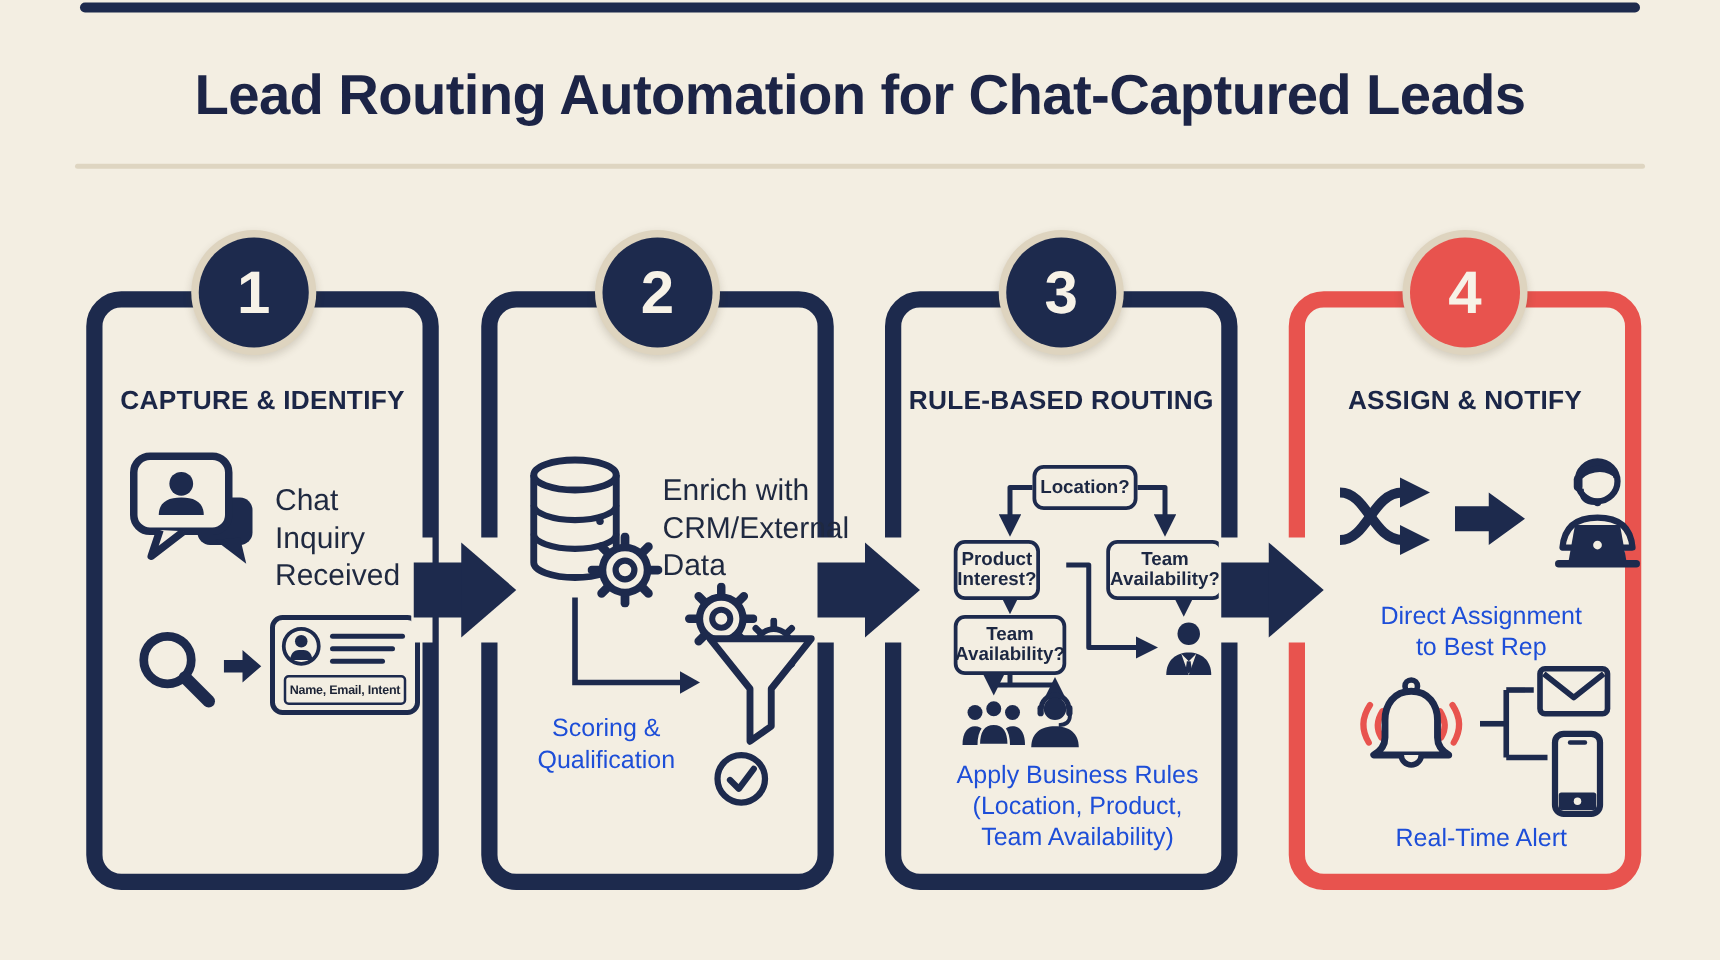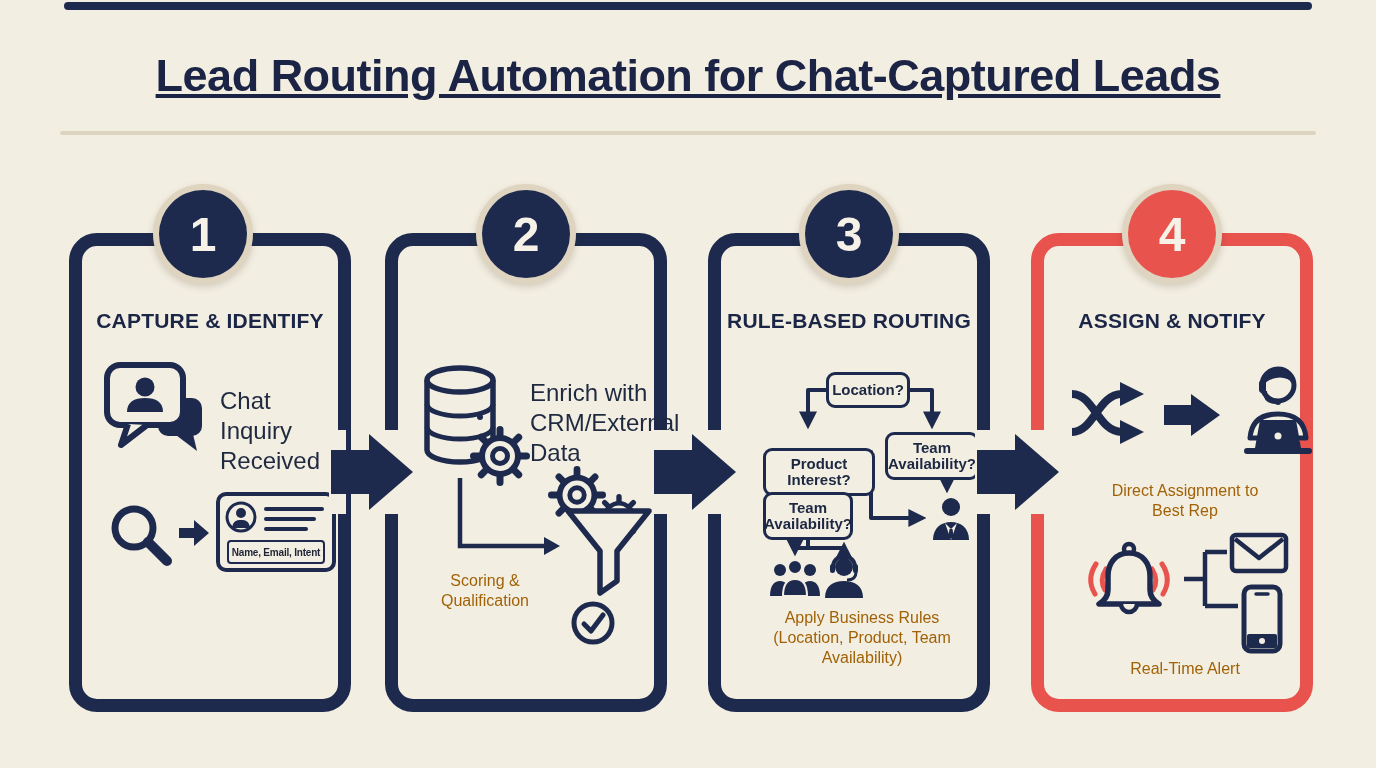--- a/index.html
+++ b/index.html
@@ -8,21 +8,21 @@
     background:#f3eee2;
     font-family:"Liberation Sans","DejaVu Sans",sans-serif;
     color:#1f2940;
   }
   .abs{position:absolute;}
   
   #top-bar{left:64px;top:2px;width:1248px;height:8px;background:#1d2a4d;border-radius:4px;}
   
   #main-title{
     left:0;top:50px;width:1376px;text-align:center;
-    font-size:45px;font-weight:800;letter-spacing:-0.5px;color:#1c2446;text-decoration:underline;
+    font-size:45px;font-weight:800;letter-spacing:-0.5px;color:#1c2446;
   }
   #title-divider{left:60px;top:131px;width:1256px;height:4px;background:#ded5c1;border-radius:2px;}
   
   .card{
     position:absolute;top:233px;width:282px;height:479px;
     border:13px solid #1d2a4d;border-radius:28px;background:#f3eee2;
     box-sizing:border-box;z-index:1;
   }
   .card.red{border-color:#e8534e;}
   #card-1{left:46px;margin-left:23px;} #card-2{left:385px;} #card-3{left:708px;} #card-4{left:1031px;}
@@ -48,21 +48,21 @@
   
   .flow-arrow{position:absolute;top:434px;width:82px;height:76px;z-index:3;}
   .flow-arrow .shaft{position:absolute;left:0;top:16px;width:40px;height:44px;background:#1d2a4d;}
   .flow-arrow .head{
     position:absolute;left:38px;top:0;width:0;height:0;
     border-top:38px solid transparent;border-bottom:38px solid transparent;
     border-left:44px solid #1d2a4d;
   }
   
   .item-label{position:absolute;font-size:24px;font-weight:500;line-height:1.25;color:#1f2940;}
-  .caption{position:absolute;font-size:16px;font-weight:500;line-height:1.25;text-align:center;color:#a16207;}
+  .caption{position:absolute;font-size:20px;font-weight:500;line-height:1.25;text-align:center;color:#1d4ed8;}
   
   .id-card{
     position:absolute;left:134px;top:246px;width:120px;height:80px;
     border:4px solid #1d2a4d;border-radius:10px;background:#f3eee2;box-sizing:border-box;padding-left:32px;
   }
   .id-line{position:absolute;height:3.5px;background:#1d2a4d;border-radius:2px;}
   .id-mini-box{
     position:absolute;left:7px;top:44px;width:98px;height:24px;
     border:2.5px solid #1d2a4d;border-radius:4px;box-sizing:border-box;
     display:flex;align-items:center;justify-content:center;
@@ -191,21 +191,21 @@
         <path d="M87 234 V 240" marker-end="url(#ah3)"></path>
         <path d="M132 206 H 150 V 272 H 200" marker-end="url(#ah3)"></path>
         <path d="M226 234 V 242" marker-end="url(#ah3)"></path>
         <path d="M87 294 V 302"></path>
         <path d="M87 302 H 74 V 305" marker-end="url(#ah3)"></path>
         <path d="M87 302 H 123 V 301" marker-end="url(#ah3)"></path>
       </g>
     </svg>
 
     <div class="flow-box" style="left:105px;top:126px;width:84px;height:36px;">Location?</div>
-    <div class="flow-box" style="left:42px;top:186px;width:112px;height:48px;margin-top:16px;">Product Interest?</div>
+    <div class="flow-box" style="left:42px;top:186px;width:69px;height:48px;">Product Interest?</div>
     <div class="flow-box" style="left:164px;top:186px;width:94px;height:48px;">Team Availability?</div>
     <div class="flow-box" style="left:42px;top:246px;width:90px;height:48px;">Team Availability?</div>
 
     <svg class="icon-svg" style="left:210px;top:250px;" width="40" height="44" viewBox="0 0 40 44">
       <circle cx="20" cy="11" r="9" fill="#1d2a4d"></circle>
       <path d="M2 44 C2 32 10 26 20 26 C30 26 38 32 38 44 Z" fill="#1d2a4d"></path>
       <path d="M14 27 L20 33 L26 27 L20 44 Z" fill="#f3eee2"></path>
       <path d="M18.5 33 L21.5 33 L22.5 40 L20 43 L17.5 40 Z" fill="#1d2a4d"></path>
     </svg>
     <svg class="icon-svg" style="left:48px;top:312px;" width="52" height="38" viewBox="0 0 52 38">

